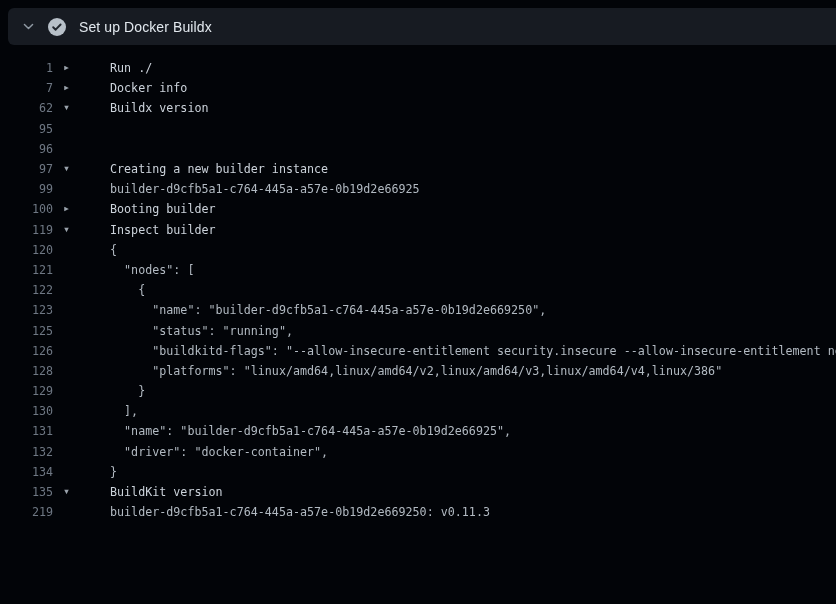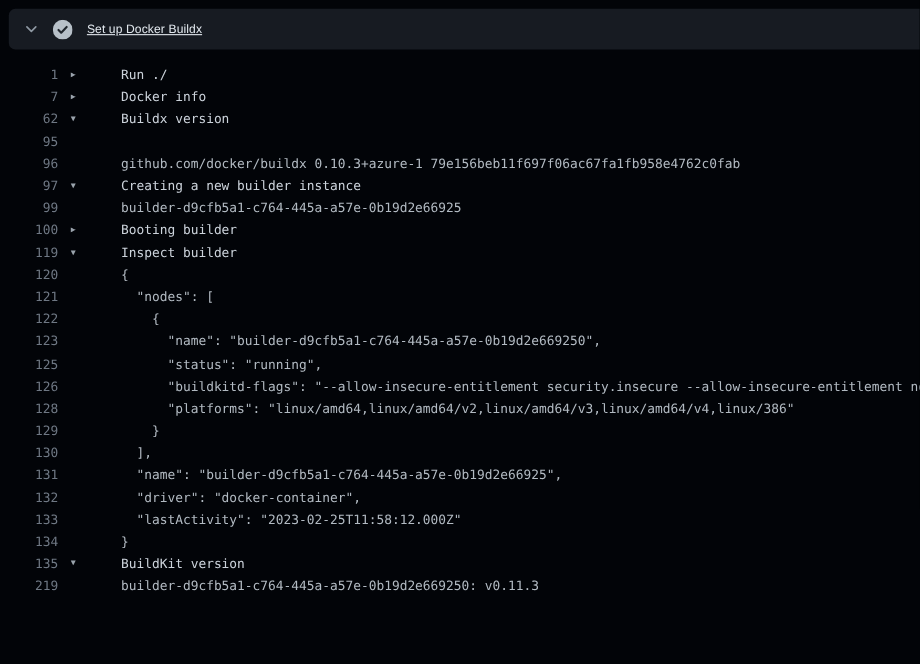--- a/index.html
+++ b/index.html
@@ -24,25 +24,24 @@
     display: flex;
     align-items: center;
     gap: 13px;
     padding-left: 14px;
     cursor: pointer;
   }
   .chevron-icon svg { display: block; }
   .check-icon svg { display: block; }
   .step-title {
     font-family: "Liberation Sans", "DejaVu Sans", sans-serif;
-    font-size: 11px;
+    font-size: 14px;
     font-weight: 400;
     color: var(--title_fg, #e2e8ee);
     letter-spacing: 0.1px;
-    text-decoration: underline;
   }
 
   
   .log {
     position: absolute;
     top: 45px;
     left: 0;
     right: 0;
     bottom: 0;
     padding-top: 13px;
@@ -93,33 +92,32 @@
     </svg>
   </span>
   <span class="step-title">Set up Docker Buildx</span>
 </div>
 
 <div class="log">
     <div class="line"><span class="num">1</span><span class="gutter">▶</span><span class="text t-group_collapsed">Run ./</span></div>
     <div class="line"><span class="num">7</span><span class="gutter">▶</span><span class="text t-group_collapsed">Docker info</span></div>
     <div class="line"><span class="num">62</span><span class="gutter">▼</span><span class="text t-group_expanded">Buildx version</span></div>
     <div class="line"><span class="num">95</span><span class="gutter"></span></div>
-    <div class="line"><span class="num">96</span><span class="gutter"></span><span class="text t-output">github.com/docker/buildx 0.10.3+azure-1 79e156beb11f697f06ac67fa1fb958e4762c0fab</span></div>
+    <div class="line"><span class="num">96</span><span class="gutter"></span></div>
     <div class="line"><span class="num">97</span><span class="gutter">▼</span><span class="text t-group_expanded">Creating a new builder instance</span></div>
     <div class="line"><span class="num">99</span><span class="gutter"></span><span class="text t-output">builder-d9cfb5a1-c764-445a-a57e-0b19d2e66925</span></div>
     <div class="line"><span class="num">100</span><span class="gutter">▶</span><span class="text t-group_collapsed">Booting builder</span></div>
     <div class="line"><span class="num">119</span><span class="gutter">▼</span><span class="text t-group_expanded">Inspect builder</span></div>
     <div class="line"><span class="num">120</span><span class="gutter"></span><span class="text t-output">{</span></div>
     <div class="line"><span class="num">121</span><span class="gutter"></span><span class="text t-output">  "nodes": [</span></div>
     <div class="line"><span class="num">122</span><span class="gutter"></span><span class="text t-output">    {</span></div>
     <div class="line"><span class="num">123</span><span class="gutter"></span><span class="text t-output">      "name": "builder-d9cfb5a1-c764-445a-a57e-0b19d2e669250",</span></div>
     <div class="line"><span class="num">125</span><span class="gutter"></span><span class="text t-output">      "status": "running",</span></div>
     <div class="line"><span class="num">126</span><span class="gutter"></span><span class="text t-output">      "buildkitd-flags": "--allow-insecure-entitlement security.insecure --allow-insecure-entitlement network.host",</span></div>
     <div class="line"><span class="num">128</span><span class="gutter"></span><span class="text t-output">      "platforms": "linux/amd64,linux/amd64/v2,linux/amd64/v3,linux/amd64/v4,linux/386"</span></div>
     <div class="line"><span class="num">129</span><span class="gutter"></span><span class="text t-output">    }</span></div>
     <div class="line"><span class="num">130</span><span class="gutter"></span><span class="text t-output">  ],</span></div>
     <div class="line"><span class="num">131</span><span class="gutter"></span><span class="text t-output">  "name": "builder-d9cfb5a1-c764-445a-a57e-0b19d2e66925",</span></div>
     <div class="line"><span class="num">132</span><span class="gutter"></span><span class="text t-output">  "driver": "docker-container",</span></div>
-    <div class="line"><span class="num">133</span><span class="gutter"></span><span class="text t-output">  "lastActivity": "2023-02-25T11:58:12.000Z"</span></div>
     <div class="line"><span class="num">134</span><span class="gutter"></span><span class="text t-output">}</span></div>
     <div class="line"><span class="num">135</span><span class="gutter">▼</span><span class="text t-group_expanded">BuildKit version</span></div>
     <div class="line"><span class="num">219</span><span class="gutter"></span><span class="text t-output">builder-d9cfb5a1-c764-445a-a57e-0b19d2e669250: v0.11.3</span></div>
   </div>
 
 </body></html>

